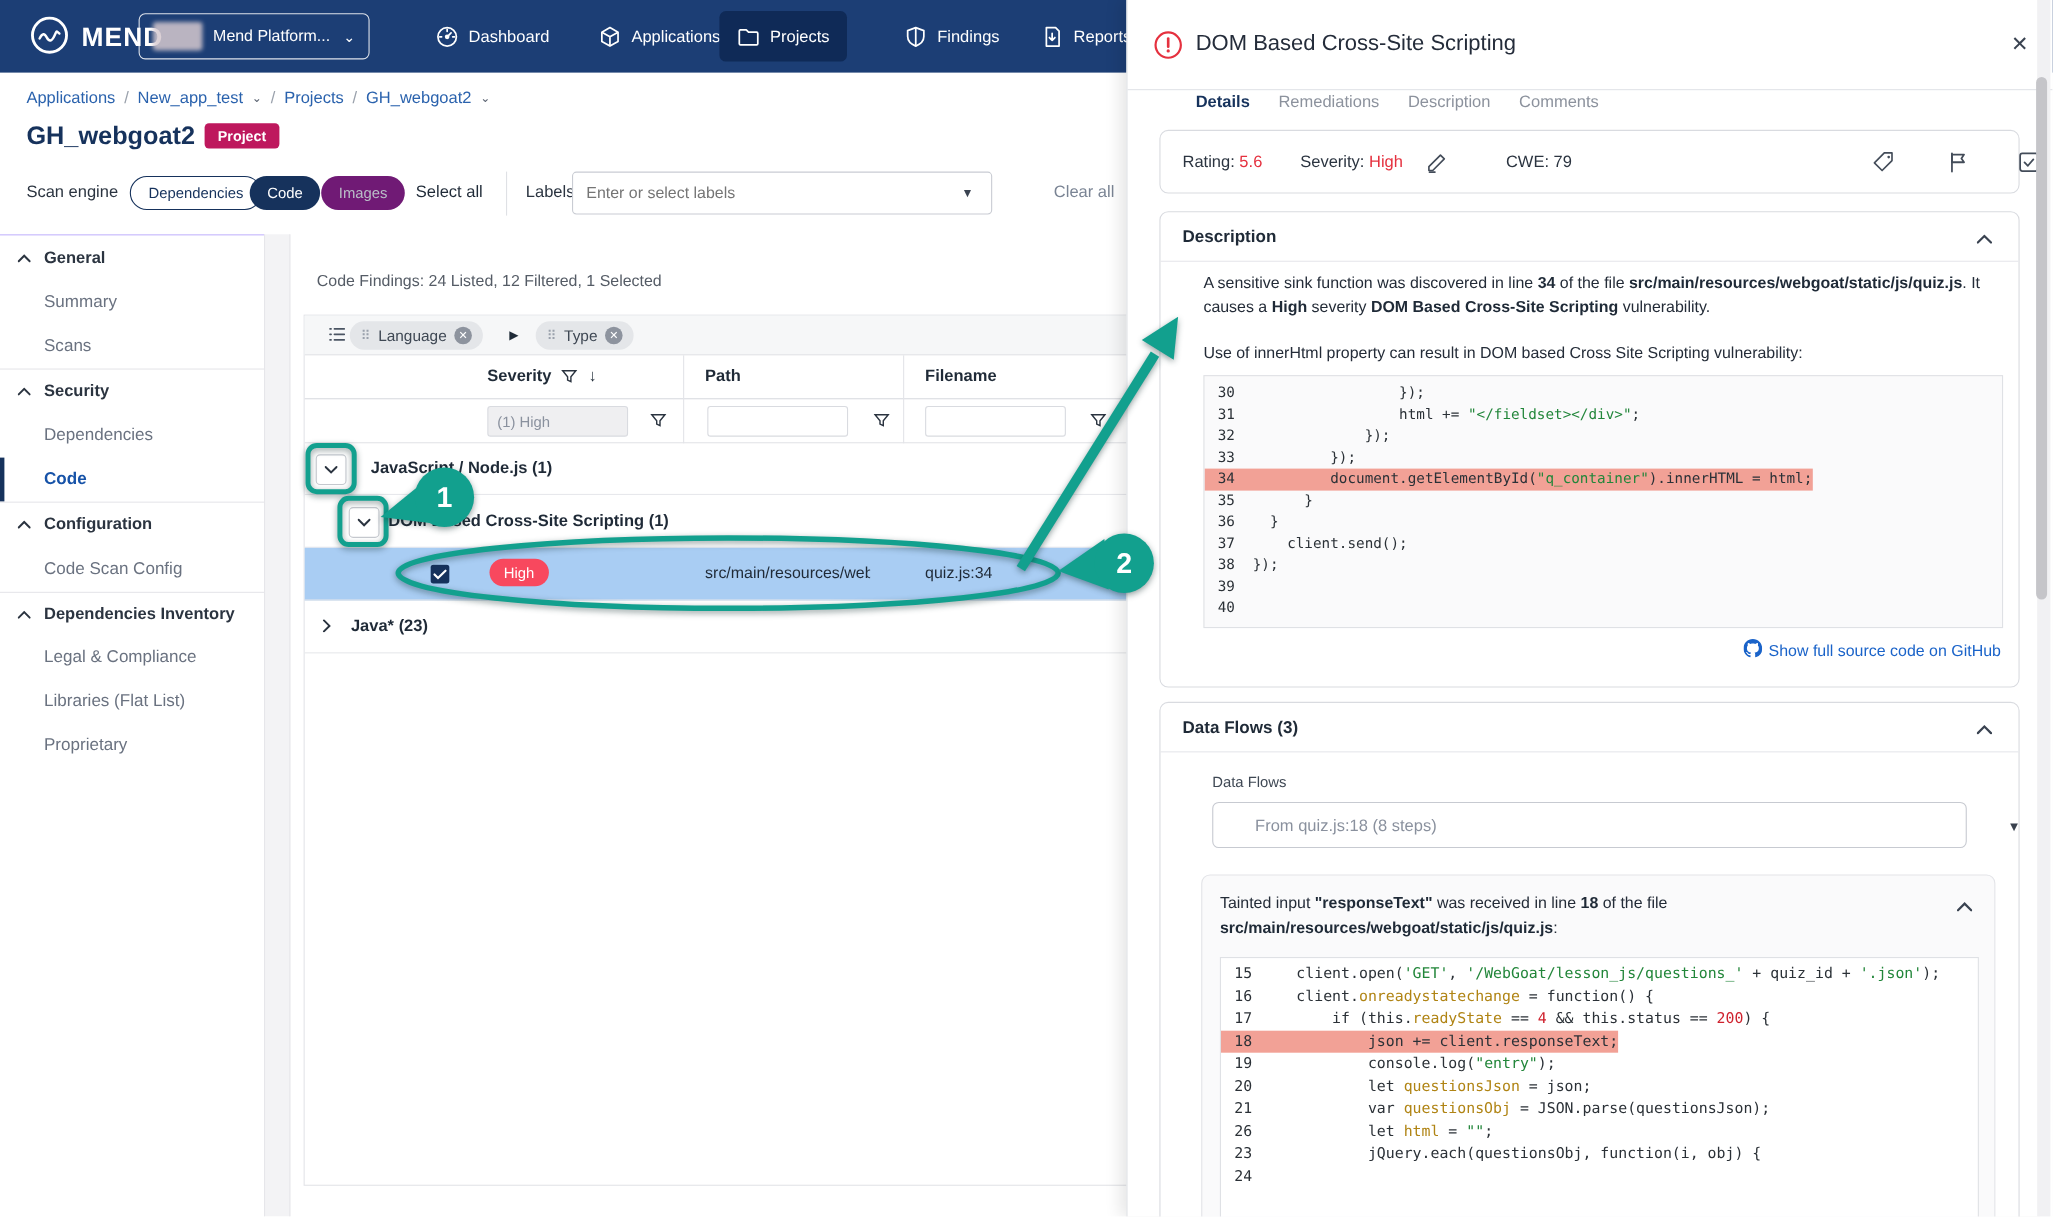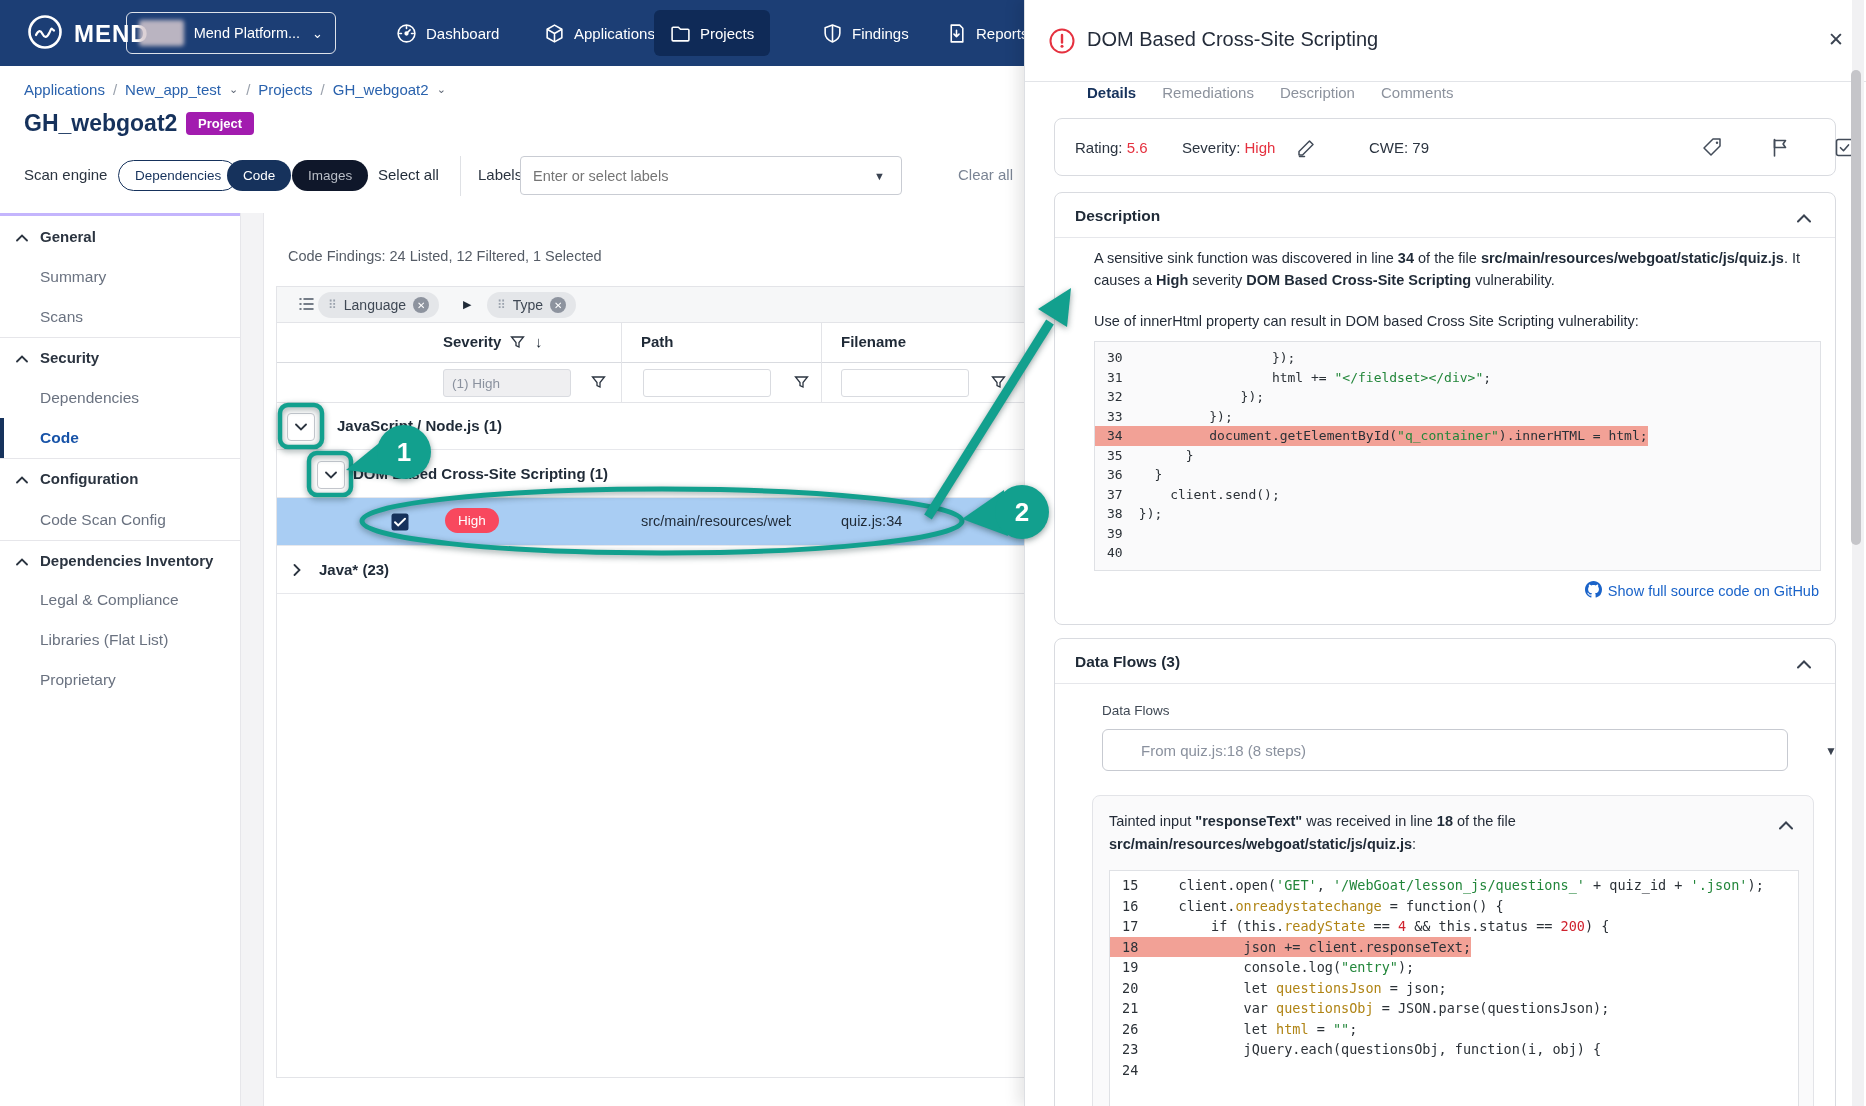--- a/index.html
+++ b/index.html
@@ -19,38 +19,38 @@
   .nav-item { position:absolute; top:0; height:66px; display:flex; align-items:center; gap:9px; color:#fff; font-size:15px; cursor:pointer; padding:0 16px; }
   .nav-item.active { top:10px; height:46px; background:#0F2A57; border-radius:6px; }
   .nav-icon { display:flex; }
 
   
   .breadcrumb { position:absolute; left:24px; top:81px; font-size:15px; color:#2A62AD; display:flex; gap:8px; align-items:center; }
   .crumb { cursor:pointer; }
   .crumb-sep { color:#9AA1AC; }
   .crumb-caret { color:#5B6472; font-size:11px; }
   .page-title { position:absolute; left:24px; top:110px; font-size:23px; font-weight:bold; color:#16325C; }
-  .project-badge { position:absolute; left:186px; top:112px; background:#a21caf; color:#fff; font-size:13px; font-weight:bold;
+  .project-badge { position:absolute; left:186px; top:112px; background:#be185d; color:#fff; font-size:13px; font-weight:bold;
     padding:4px 12px; border-radius:4px; }
   .scanrow { position:absolute; left:0; top:156px; width:1024px; height:40px; }
   .scan-label { position:absolute; left:24px; top:10px; font-size:15px; color:#2B3440; }
   .pill { position:absolute; top:4px; height:31px; border-radius:16px; font-size:13.5px; display:flex; align-items:center; padding:0 16px; cursor:pointer; }
   .pill.outline { left:118px; border:1.5px solid #16325C; color:#16325C; }
   .pill.solid { left:227px; background:#16325C; color:#fff; }
-  .pill.disabled { left:292px; background:#0f172a; color:#B9BEC7; }
+  .pill.disabled { left:292px; background:#701a75; color:#B9BEC7; }
   .select-all { position:absolute; left:378px; top:10px; font-size:15px; color:#1F2A37; cursor:pointer; }
   .scan-divider { position:absolute; left:460px; top:0; width:1px; height:40px; background:#DFE1E5; }
   .labels-label { position:absolute; left:478px; top:10px; font-size:15px; color:#2B3440; }
   .labels-input { position:absolute; left:520px; top:0; width:382px; height:39px; border:1px solid #C9CCD3; border-radius:4px;
     font-size:14.5px; color:#8A919E; padding:0 34px 0 12px; font-family:"Liberation Sans",sans-serif; }
   .labels-caret { position:absolute; left:874px; top:14px; color:#3A4351; font-size:11px; pointer-events:none; }
   .clear-all { position:absolute; left:958px; top:10px; font-size:15px; color:#7A8494; cursor:pointer; }
 
   
-  .sidebar { position:absolute; left:0; top:213px; width:240px; bottom:0; background:#fff; border-top:3px solid #c4b5fd; }
+  .sidebar { position:absolute; left:0; top:213px; width:240px; bottom:0; background:#fff; border-top:1px solid #c4b5fd; }
   .side-row { position:absolute; left:0; width:240px; height:40px; display:flex; align-items:center; cursor:pointer; }
   .side-head { font-weight:bold; color:#2B3440; font-size:15px; }
   .side-head .chev { position:absolute; left:16px; }
   .side-head span.t { margin-left:40px; }
   .side-item { color:#6A7280; font-size:15.5px; }
   .side-item span.t { margin-left:40px; }
   .side-item.active { color:#1753A8; font-weight:bold; }
   .side-item.active::before { content:""; position:absolute; left:0; top:0; width:4px; height:40px; background:#16325C; }
   .side-div { position:absolute; left:0; width:240px; height:1px; background:#E6E6EA; }
   .side-scroll { position:absolute; left:240px; top:213px; width:24px; bottom:0; background:#F3F3F5;

